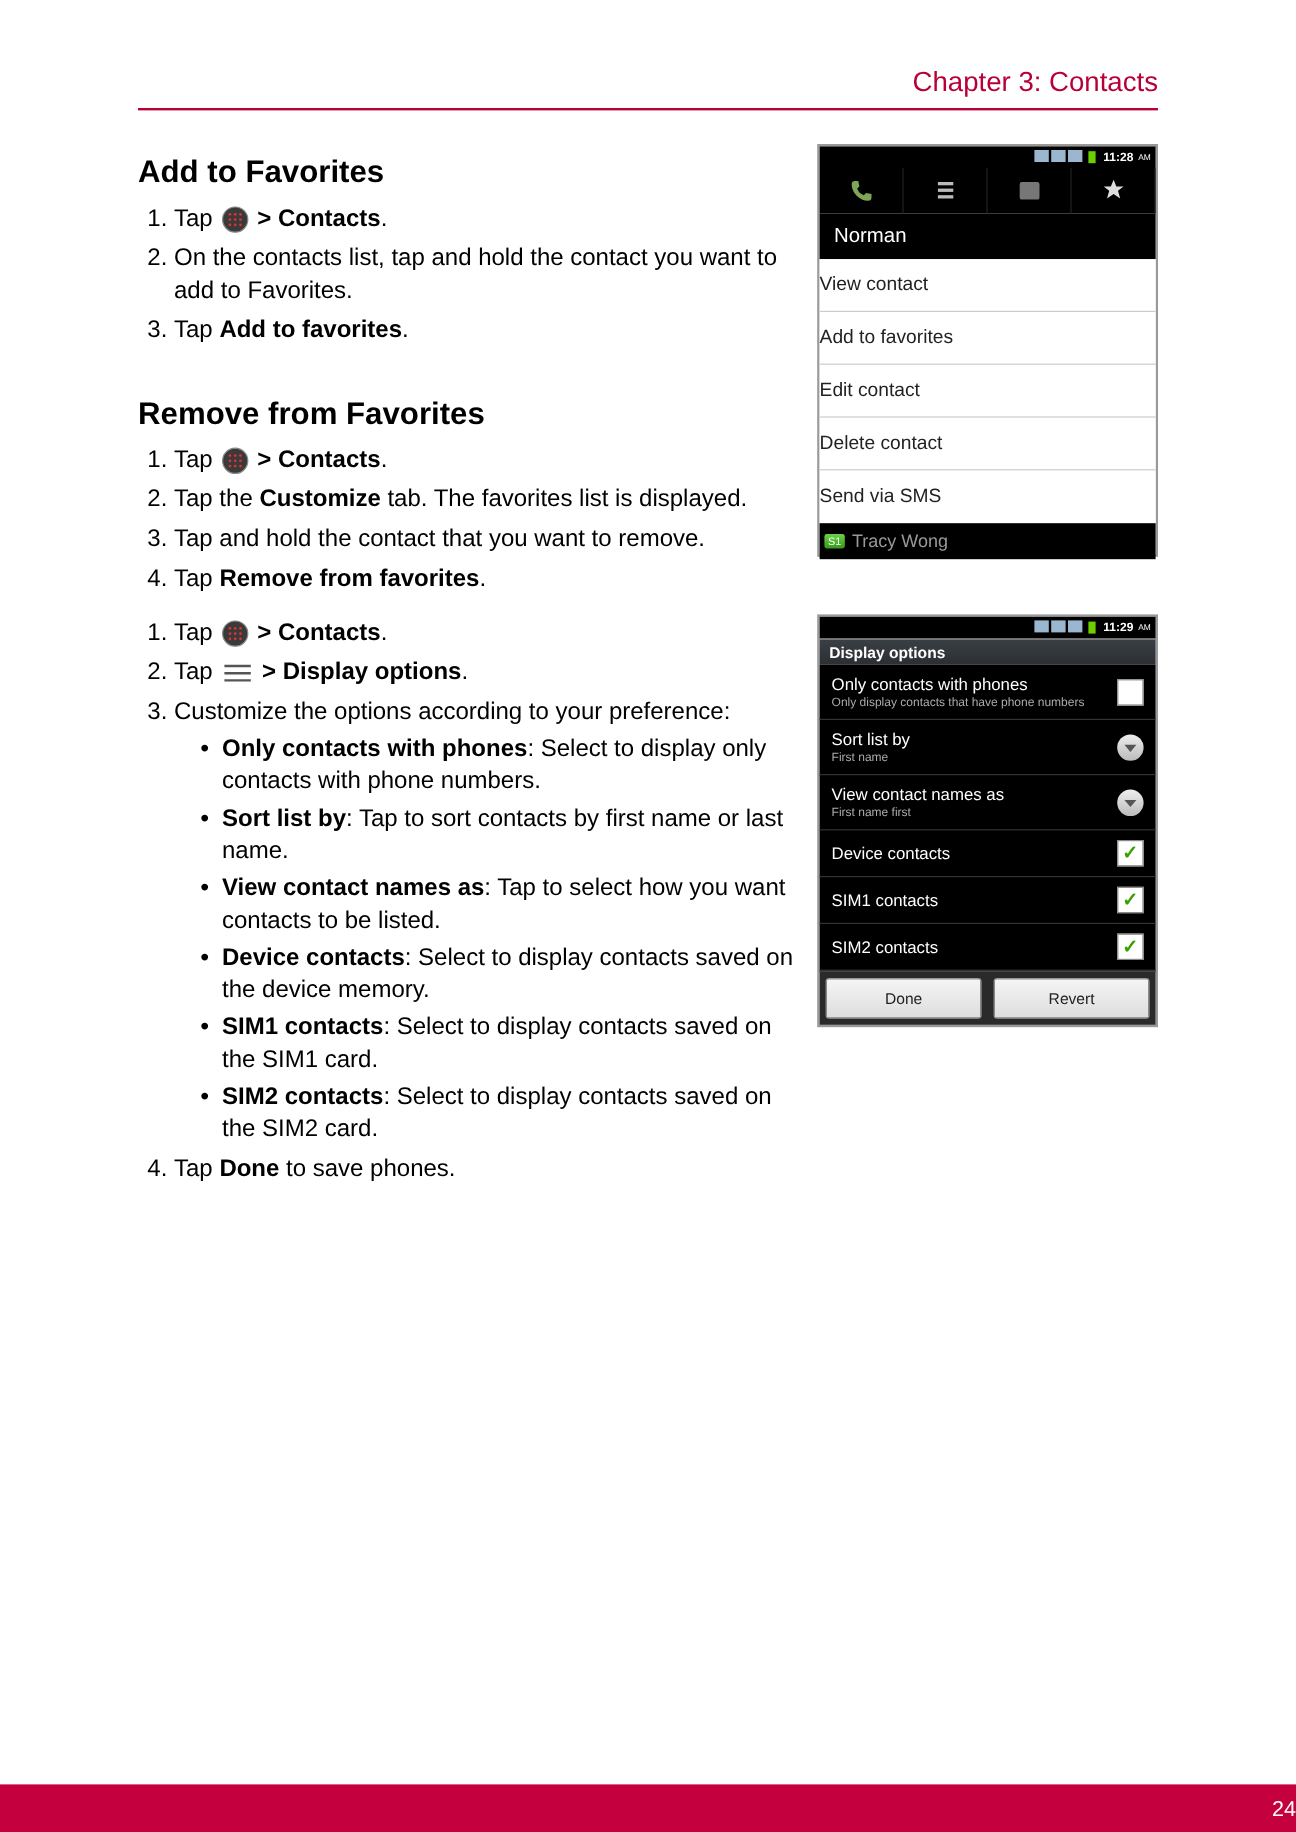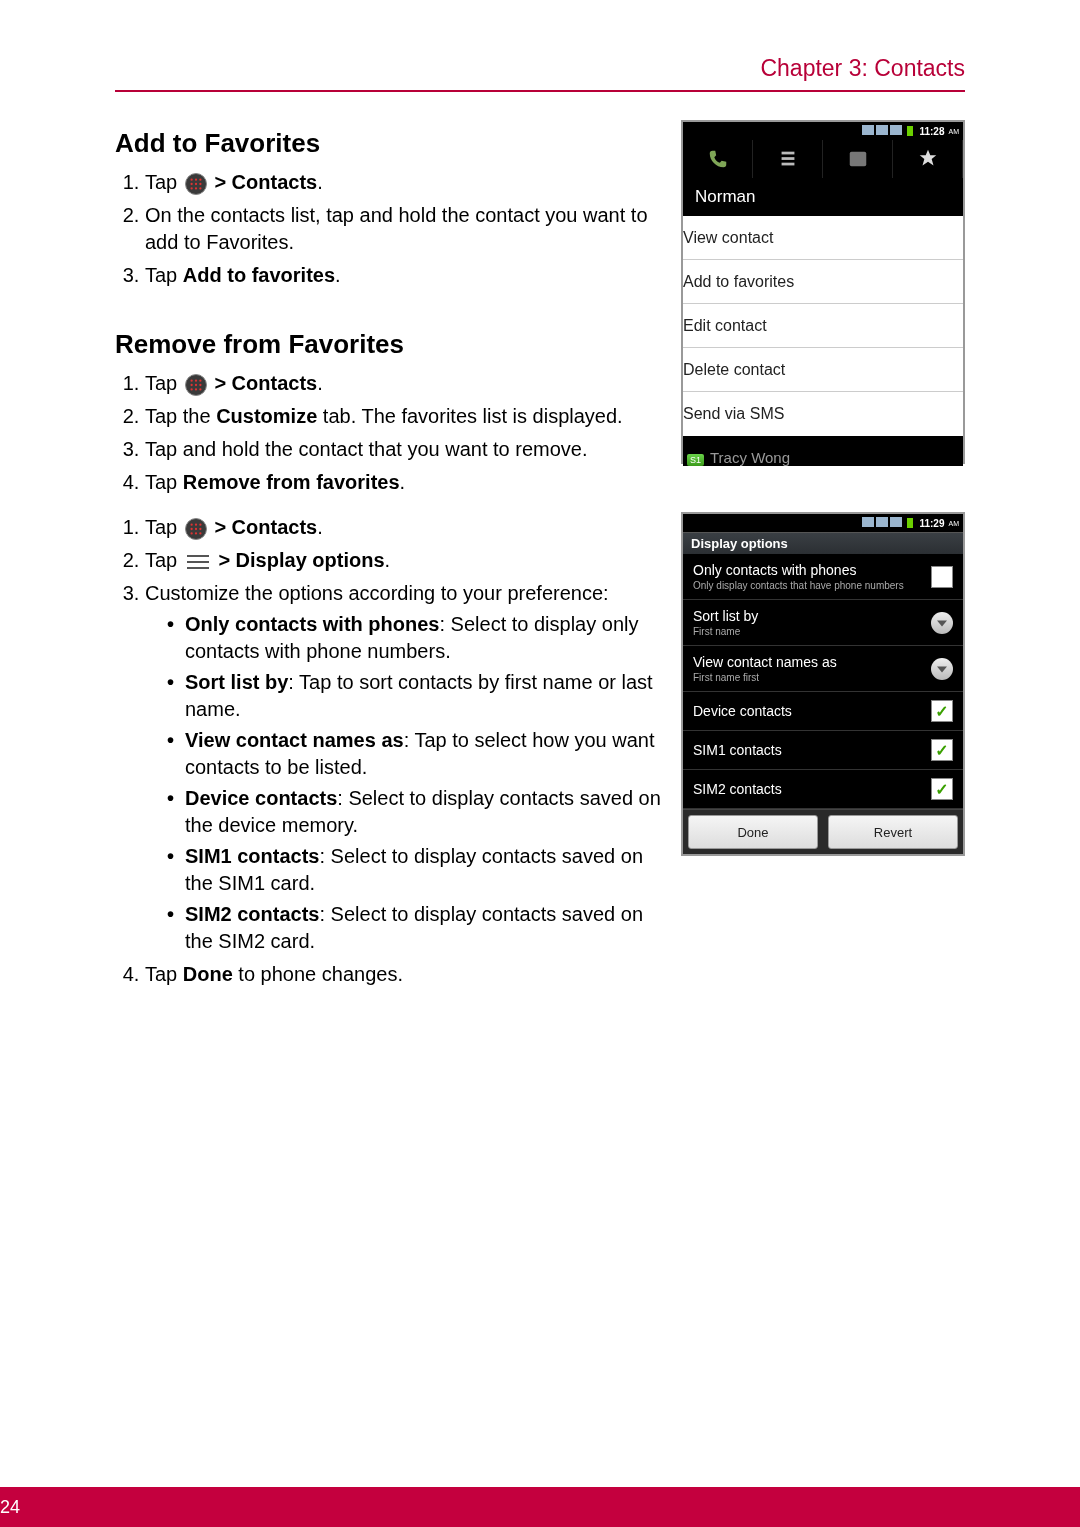--- a/index.html
+++ b/index.html
@@ -147,21 +147,21 @@
     align-items: center;
     font-size: 16px;
     color: #222;
     border-bottom: 1px solid #ccc;
   }
   .ctx-spill {
     background: #000;
     color: #999;
     height: 30px;
     display: flex;
-    align-items: flex-end;
+    align-items: center;
     padding-left: 4px;
     font-size: 15px;
   }
   .ctx-spill .badge {
     background: linear-gradient(#6ad24a,#3a9a1a);
     color: #fff;
     font-size: 9px;
     padding: 1px 3px;
     border-radius: 2px;
     margin-right: 6px;
@@ -243,21 +243,21 @@
   
   .footer {
     position: absolute;
     left: 0; bottom: 0;
     width: 1080px;
     height: 40px;
     background: #c4003e;
     color: #fff;
     display: flex;
     align-items: center;
-    justify-content: flex-start;
+    justify-content: flex-end;
     font-size: 18px;
   }
 </style>
 </head>
 <body>
 
 <div class="page">
 
   <div class="chapter-header">Chapter 3: Contacts</div>
 
@@ -409,21 +409,21 @@
           <ul class="bullets">
             <li><span class="b">Only contacts with phones</span><span>: Select to display only contacts with phone numbers.</span></li>
             <li><span class="b">Sort list by</span><span>: Tap to sort contacts by first name or last name.</span></li>
             <li><span class="b">View contact names as</span><span>: Tap to select how you want contacts to be listed.</span></li>
             <li><span class="b">Device contacts</span><span>: Select to display contacts saved on the device memory.</span></li>
             <li><span class="b">SIM1 contacts</span><span>: Select to display contacts saved on the SIM1 card.</span></li>
             <li><span class="b">SIM2 contacts</span><span>: Select to display contacts saved on the SIM2 card.</span></li>
           </ul>
         </li>
         <li>
-          <span>Tap </span><span class="b">Done</span><span> to phone changes.</span>
+          <span>Tap </span><span class="b">Done</span><span> to save phones.</span>
         </li>
       </ol>
     </div>
 
     <div class="shot shot2" style="width:284px">
       <div class="statusbar">
         <span class="status-icons"><span></span><span></span><span></span></span>
         <span class="status-batt"></span>
         <span class="status-time">11:29</span>
         <span class="status-ampm">AM</span>

